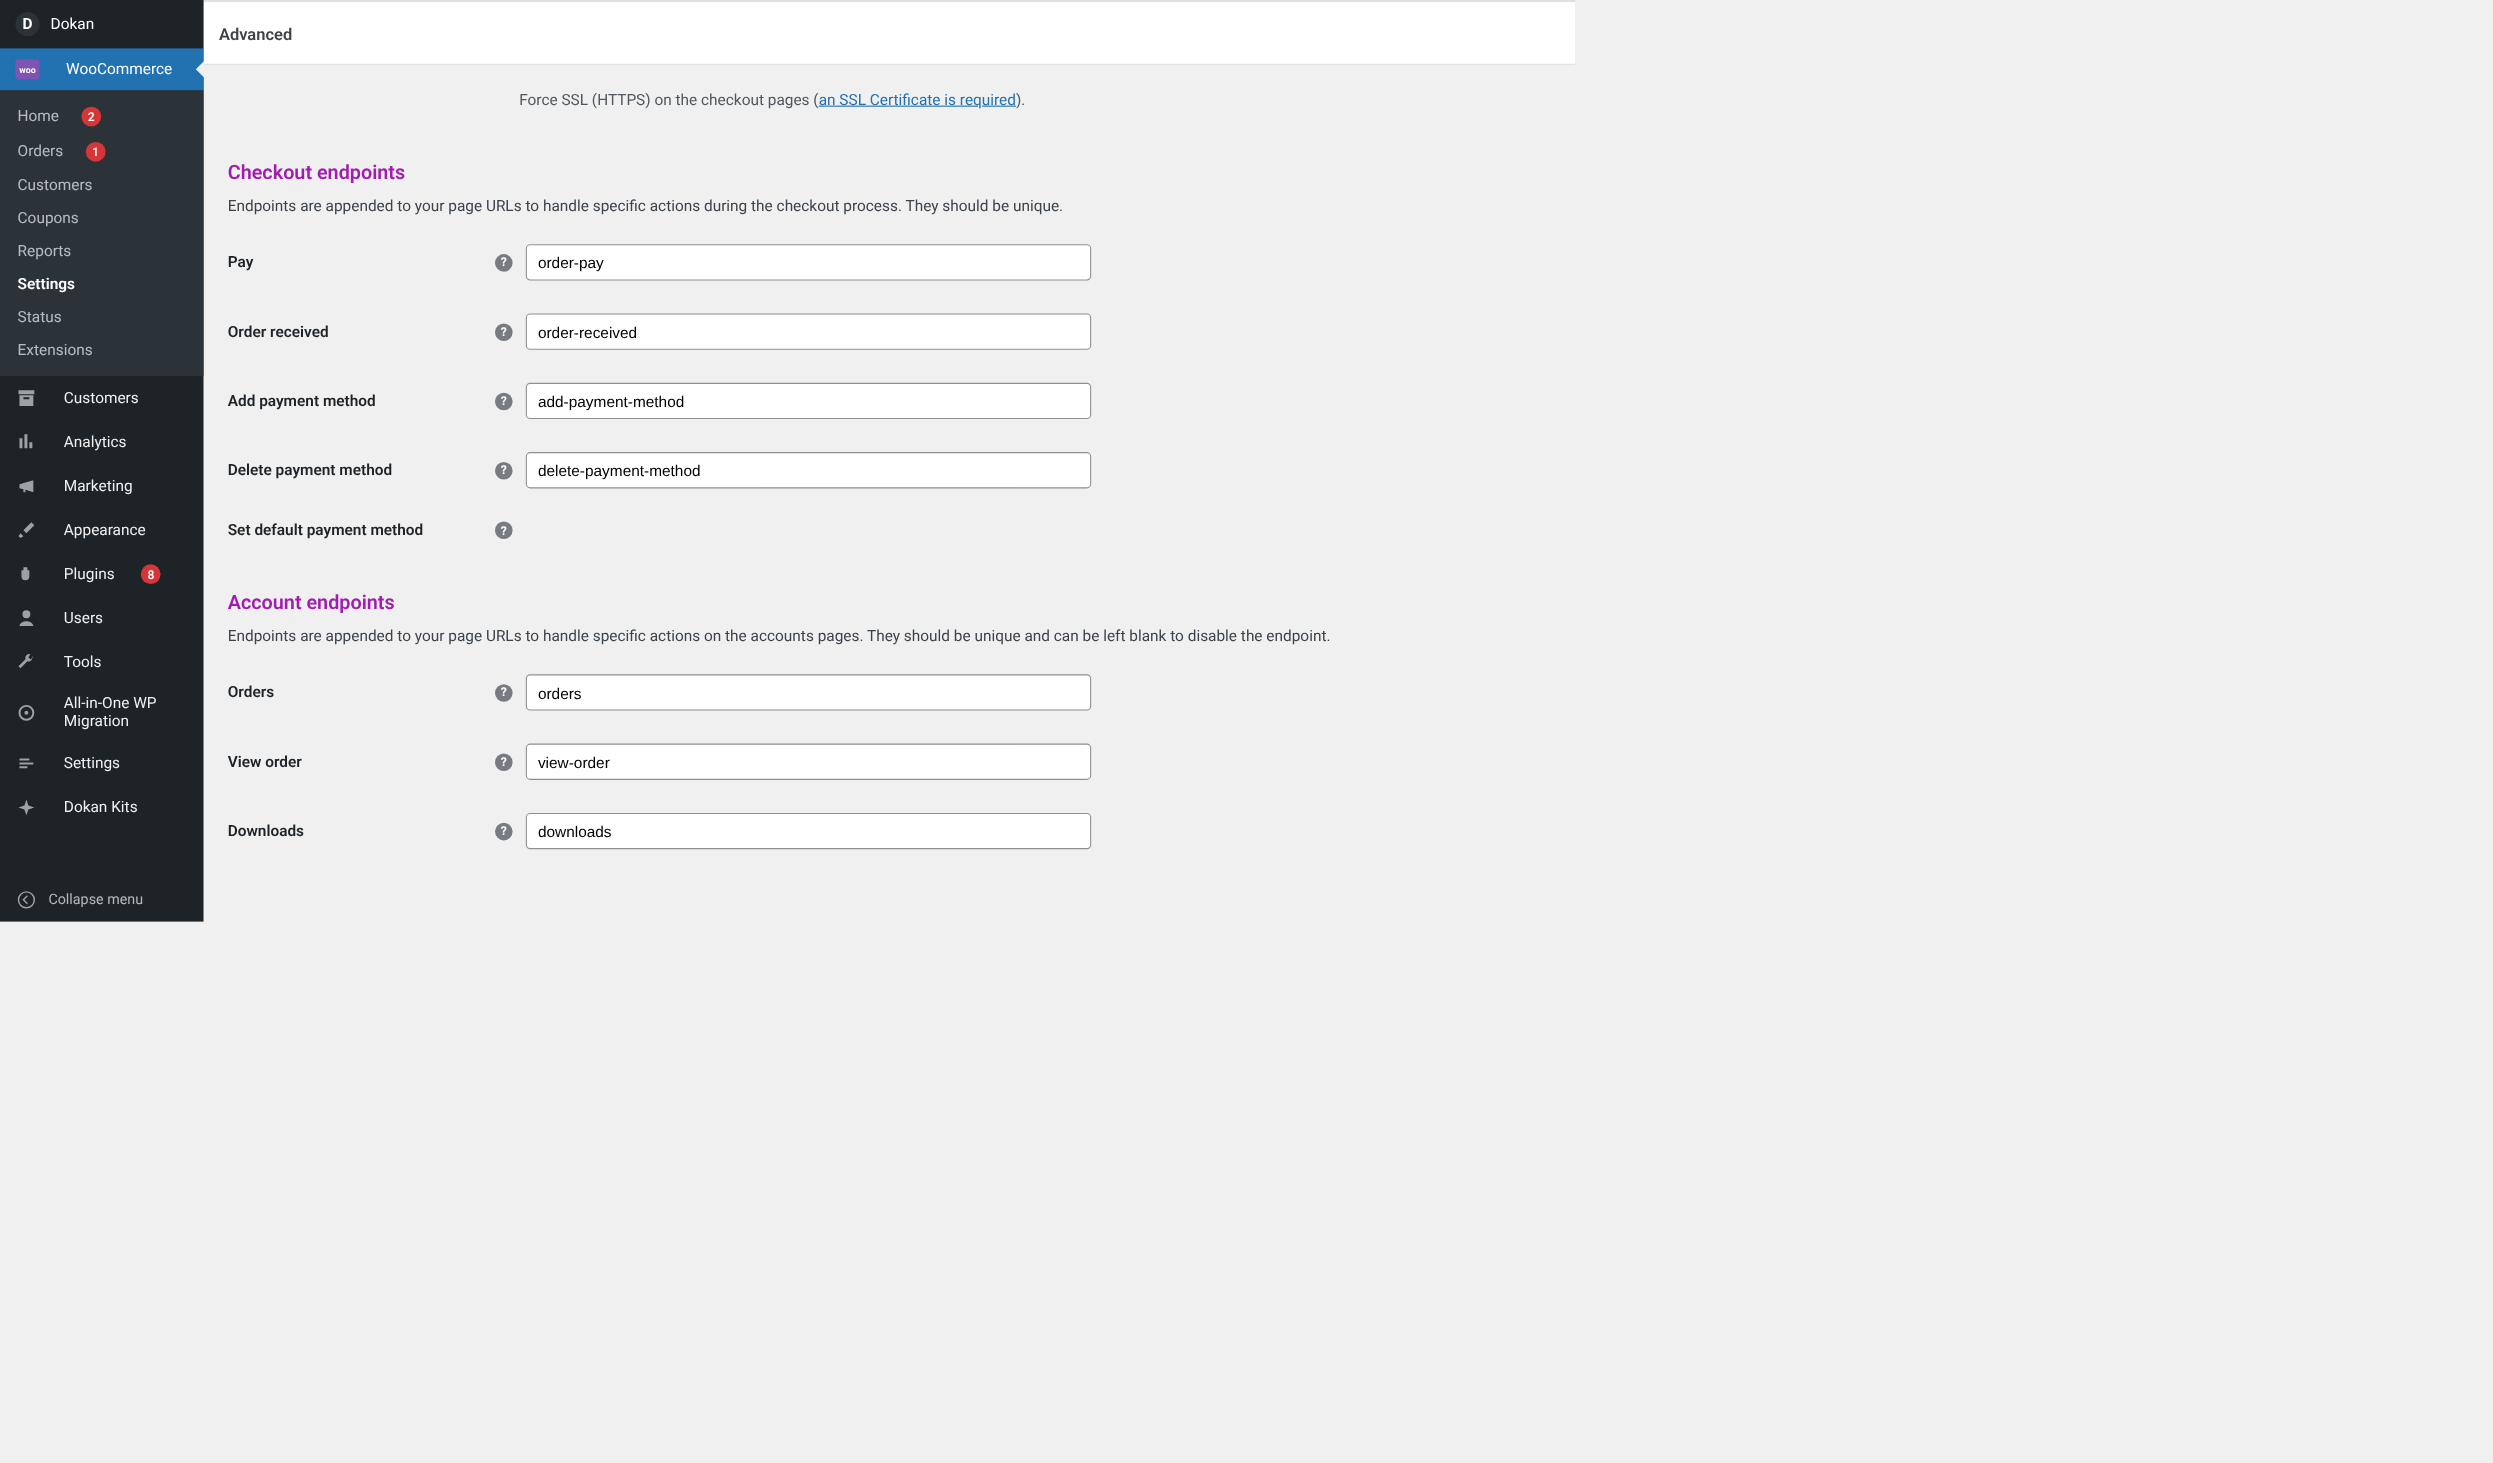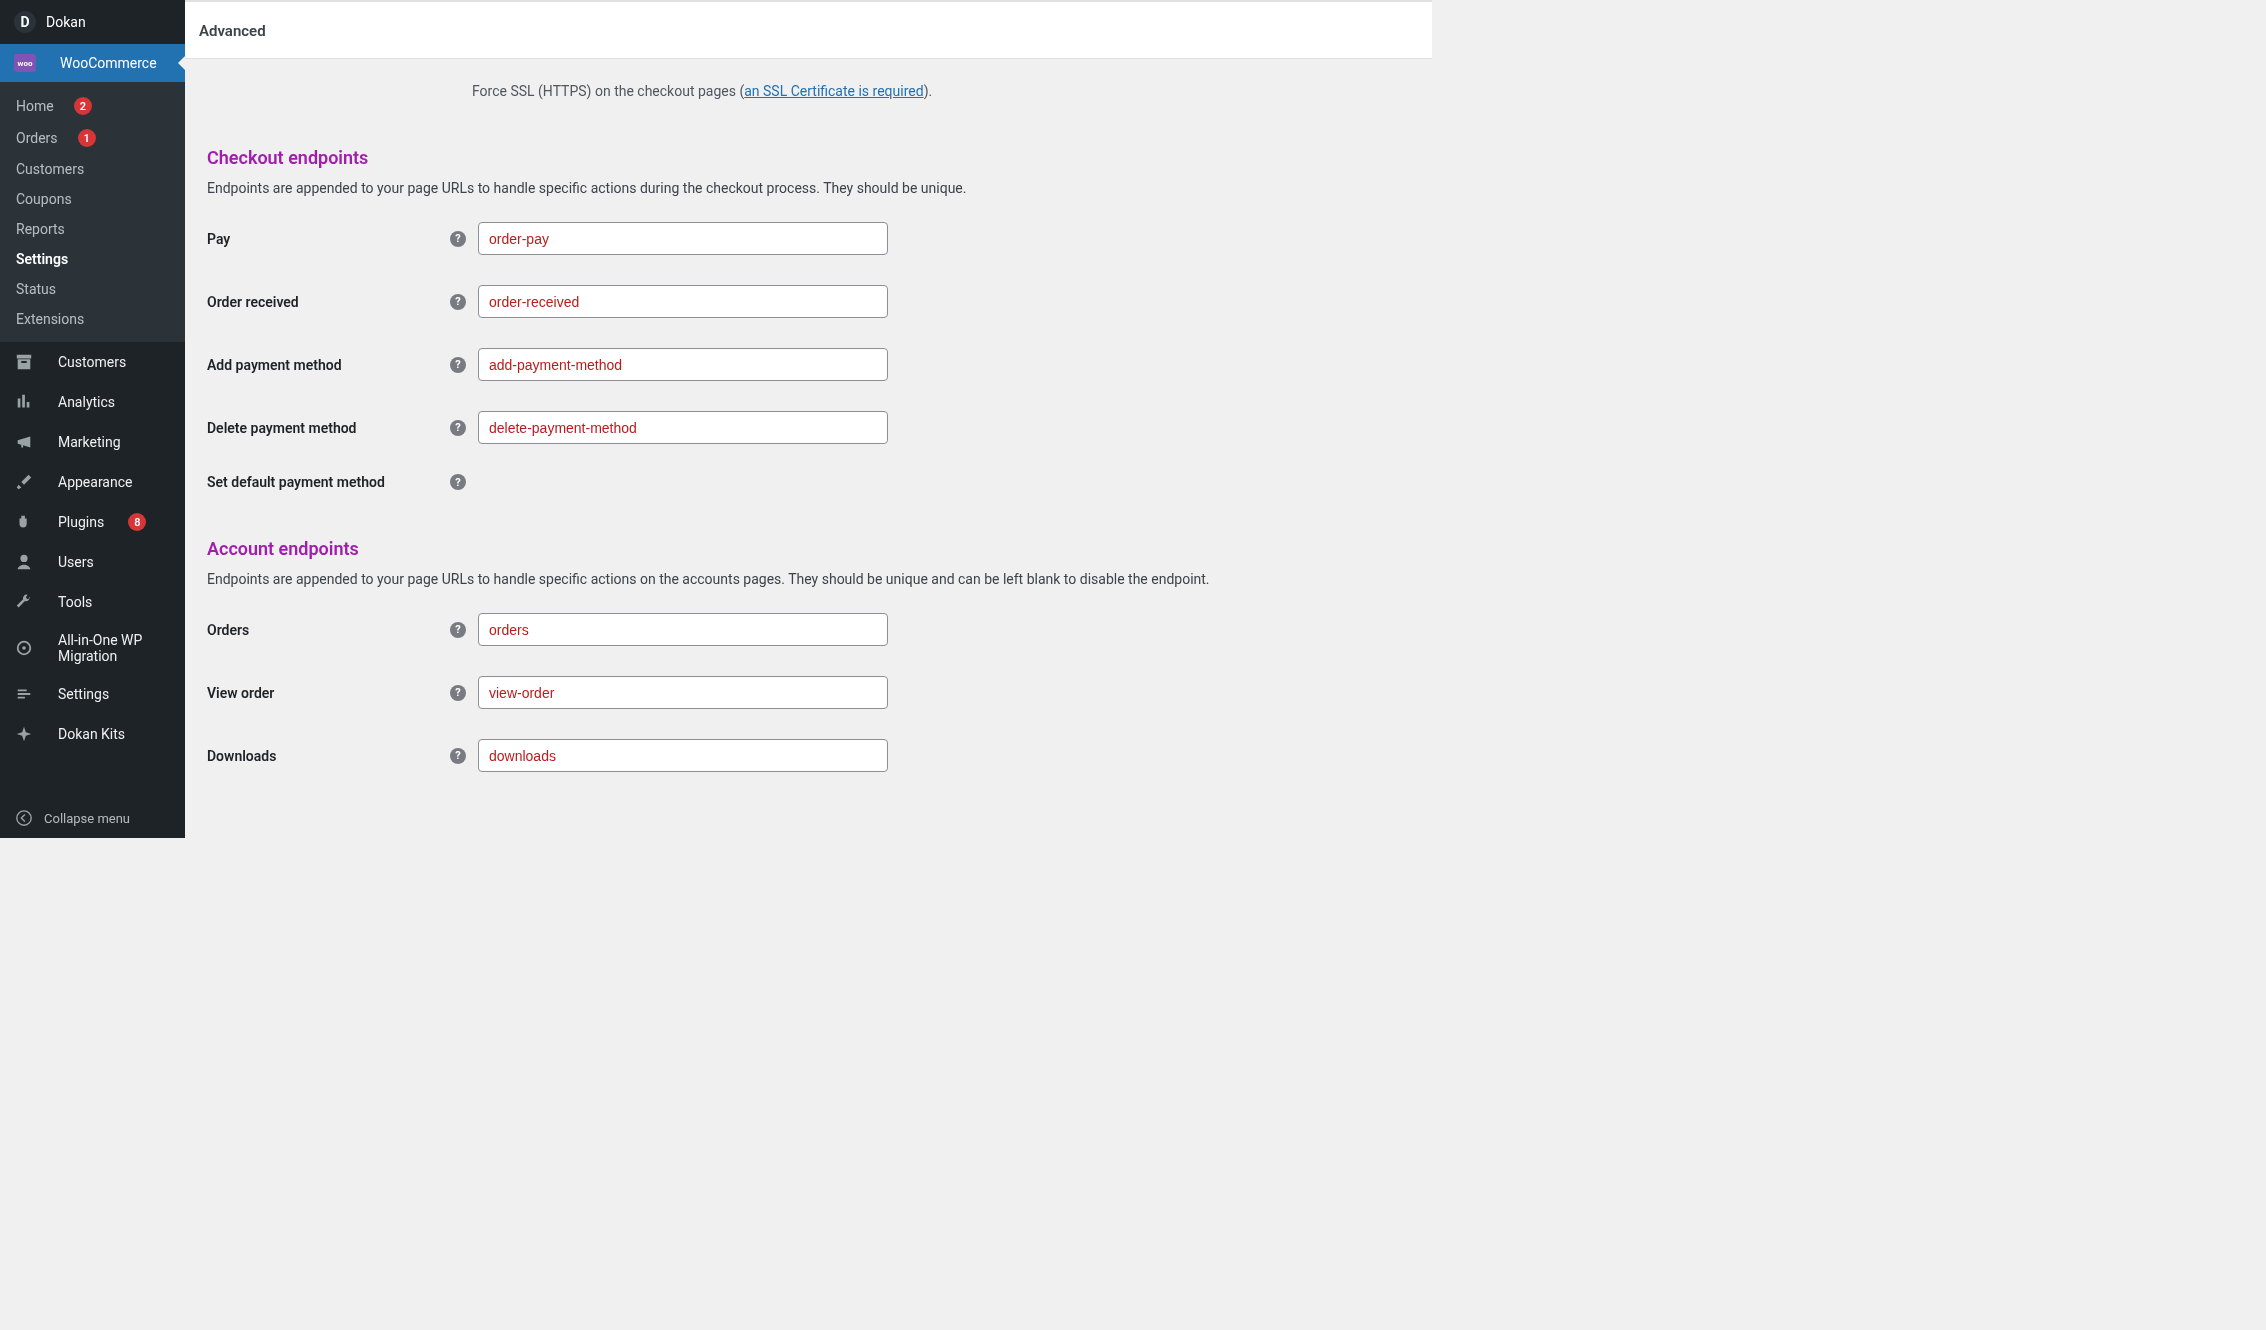--- a/index.html
+++ b/index.html
@@ -192,27 +192,27 @@
       display: flex;
       align-items: center;
       justify-content: center;
       font-size: 11px;
       font-weight: bold;
       margin-right: 12px;
       flex-shrink: 0;
       cursor: help;
     }
     .form-input {
-      width: 410px;
+      width: 514px;
       height: 33px;
       padding: 2px 10px;
       border: 1px solid #8c8f94;
       border-radius: 4px;
       font-size: 14px;
-      color: #b91c1c;
+      color: #000000;
       background: #fff;
     }
   </style>
 </head>
 <body>
 
 <div class="sidebar">
   <div class="sidebar-top">
     <span class="dokan-logo">D</span>
     <span>Dokan</span>

